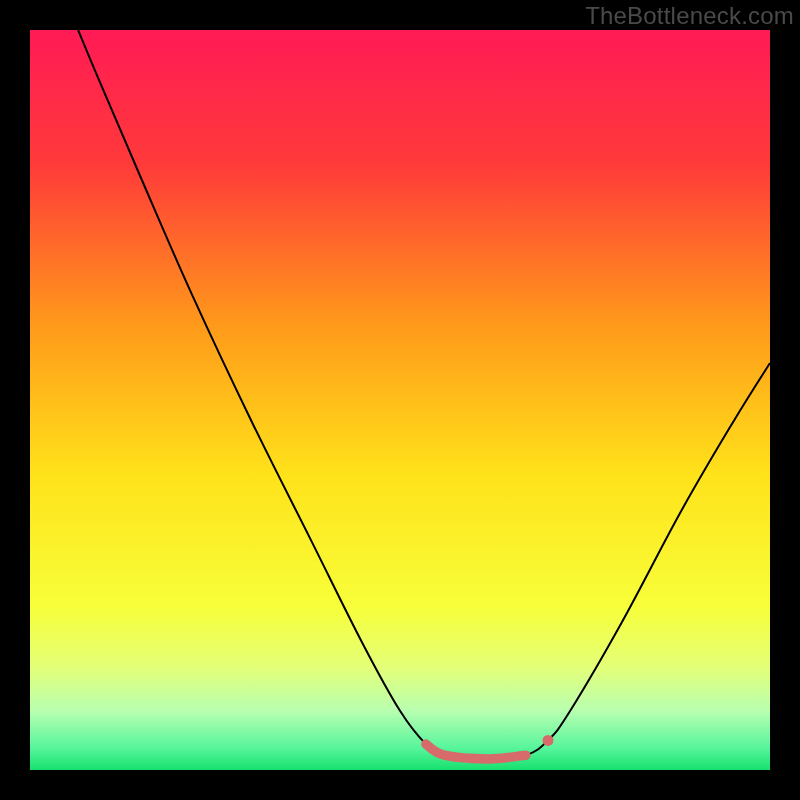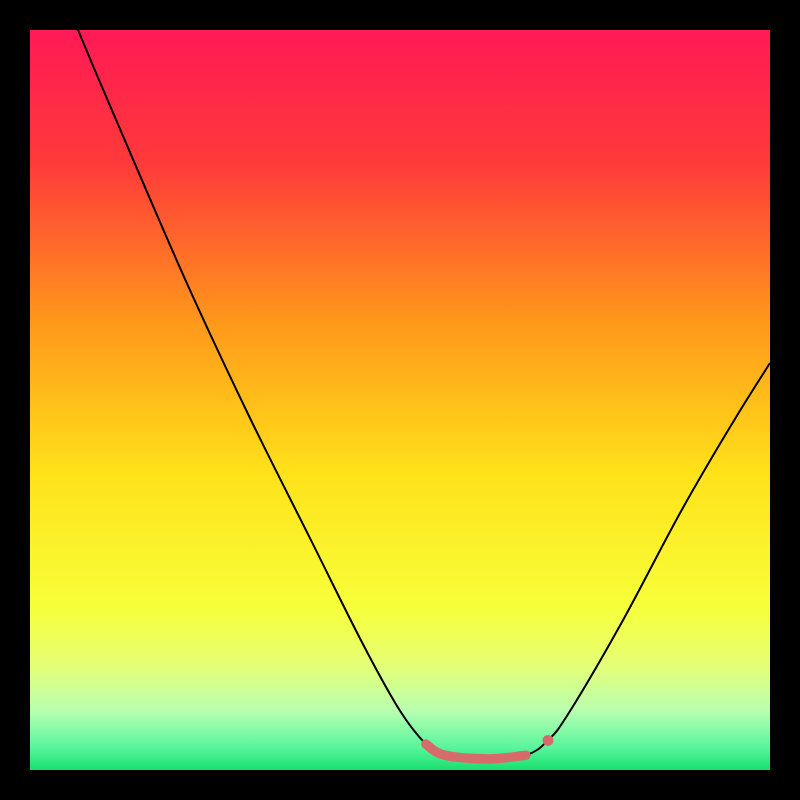--- a/index.html
+++ b/index.html
@@ -28,20 +28,21 @@
     z-index: 10;
   }
   svg {
     display: block;
   }
 </style>
 </head>
 <body>
 
 <div class="frame">
+  <div class="watermark">TheBottleneck.com</div>
   <svg id="chart-svg" width="800" height="800" viewBox="0 0 800 800">
     <defs>
       <linearGradient id="bg-grad" x1="0" y1="0" x2="0" y2="1">
           <stop offset="0%" stop-color="#ff1a55"></stop>
           <stop offset="18%" stop-color="#ff3a3a"></stop>
           <stop offset="40%" stop-color="#ff9a1a"></stop>
           <stop offset="60%" stop-color="#ffe21a"></stop>
           <stop offset="78%" stop-color="#f7ff3a"></stop>
           <stop offset="86%" stop-color="#e4ff77"></stop>
           <stop offset="92%" stop-color="#b8ffb0"></stop>

